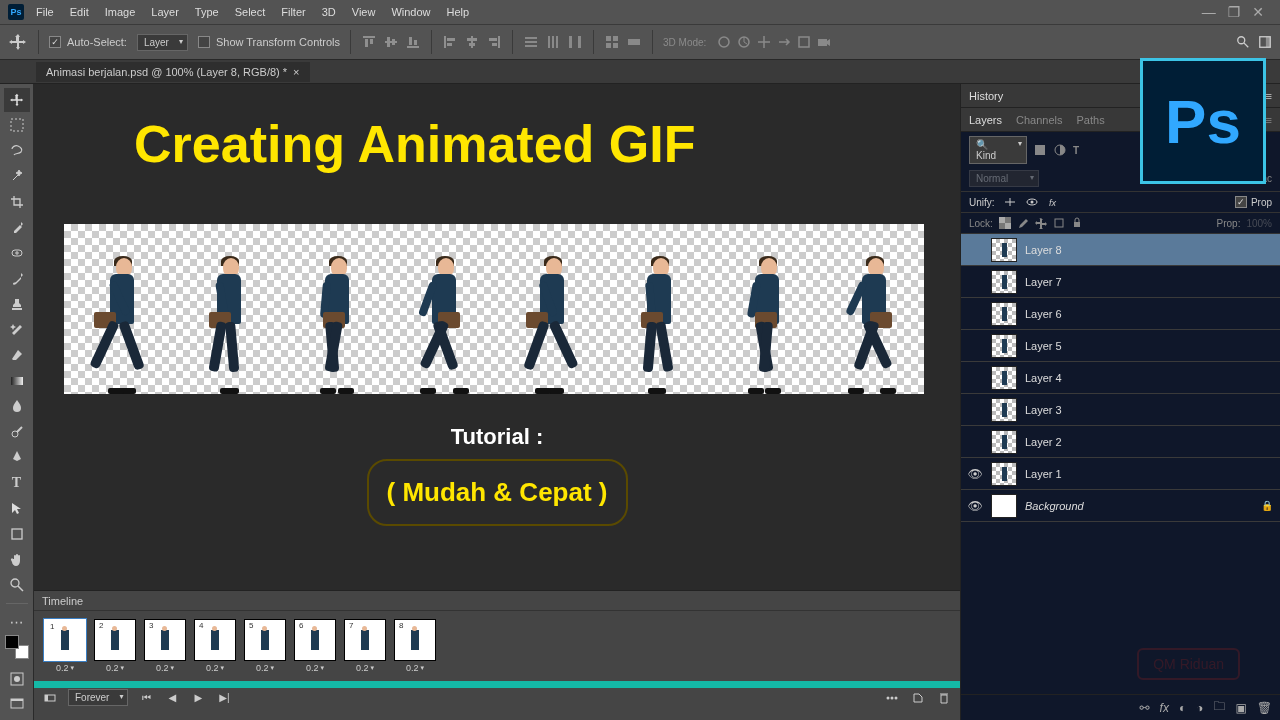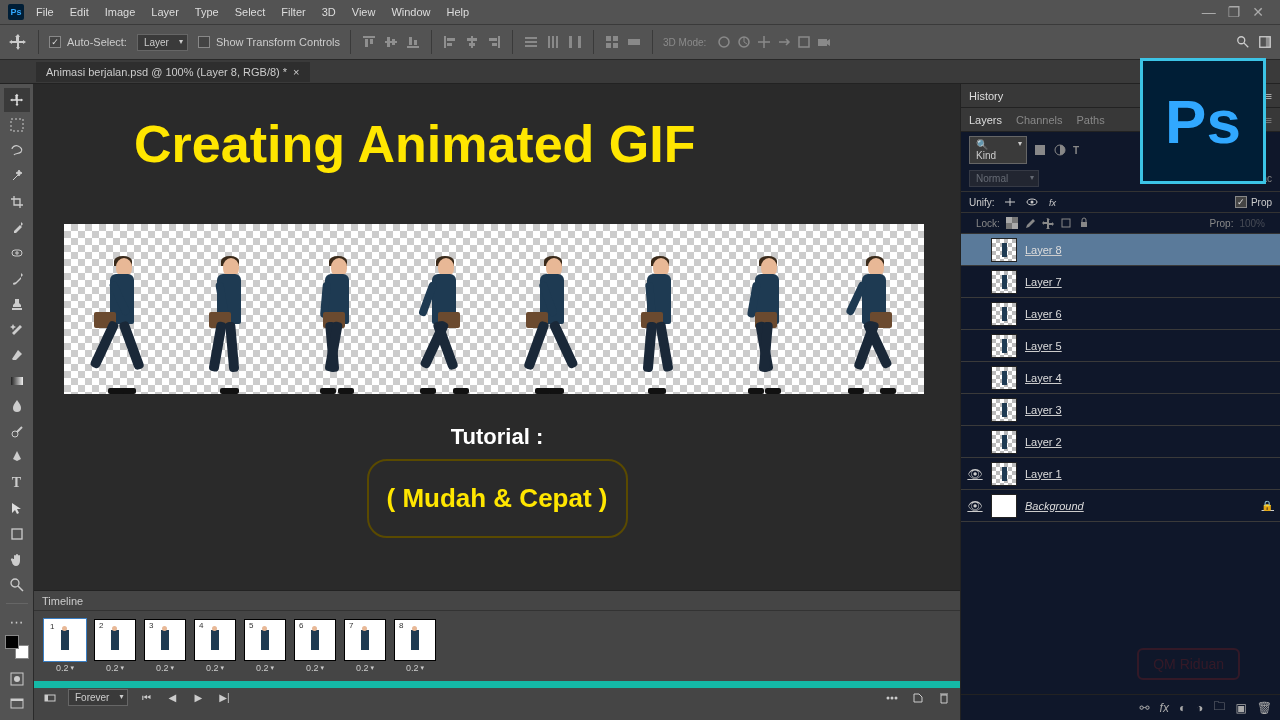--- a/index.html
+++ b/index.html
@@ -57,21 +57,21 @@
 .walker { width: 60px; height: 140px; position: relative; }
 .walker .head { position: absolute; top: 4px; left: 28px; width: 16px; height: 18px; background: #e8b896; border-radius: 50% 50% 40% 40%; }
 .walker .hair { position: absolute; top: 2px; left: 26px; width: 18px; height: 10px; background: #3a2a1a; border-radius: 50% 50% 0 0; }
 .walker .torso { position: absolute; top: 20px; left: 22px; width: 24px; height: 50px; background: #1e3a52; border-radius: 6px 6px 2px 2px; }
 .walker .arm { position: absolute; top: 28px; left: 20px; width: 8px; height: 36px; background: #1e3a52; border-radius: 4px; transform-origin: top center; }
 .walker .briefcase { position: absolute; top: 58px; width: 22px; height: 16px; background: #6b4a2f; border-radius: 2px; }
 .walker .leg { position: absolute; top: 68px; width: 10px; height: 50px; background: #1a2838; border-radius: 4px; transform-origin: top center; }
 .walker .foot { position: absolute; bottom: 0; width: 16px; height: 6px; background: #111; border-radius: 2px; }
 .overlay-sub { position: absolute; top: 340px; left: 0; right: 0; text-align: center; font-size: 22px; color: #fff; font-weight: 600; }
 .overlay-sub2 { position: absolute; top: 375px; left: 0; right: 0; text-align: center; font-size: 26px; color: #ffe600; font-weight: 600; }
-.overlay-sub2 span { border: 2px solid #5a4a00; border-radius: 20px; padding: 22px 18px; display: inline-block; }
+.overlay-sub2 span { border: 2px solid #5a4a00; border-radius: 20px; padding: 16px 18px; display: inline-block; }
 
 
 .statusbar { height: 20px; background: #424242; border-top: 1px solid #222; display: flex; align-items: center; padding: 0 10px; gap: 18px; font-size: 10px; color: #bbb; }
 
 
 .timeline { height: 130px; background: #454545; border-top: 1px solid #222; }
 .timeline-header { height: 20px; display: flex; align-items: center; padding: 0 8px; font-size: 11px; color: #ccc; border-bottom: 1px solid #333; }
 .timeline-frames { display: flex; gap: 8px; padding: 8px 10px; align-items: flex-start; }
 .tl-frame { width: 42px; display: flex; flex-direction: column; align-items: center; gap: 2px; }
 .tl-frame .thumb { width: 42px; height: 42px; background: #fff; border: 1px solid #000; position: relative; display: flex; align-items: center; justify-content: center; }
@@ -87,23 +87,23 @@
 
 .panels-right { width: 320px; background: #0f172a; border-left: 1px solid #222; display: flex; flex-direction: column; }
 .panel-tab-row { height: 24px; background: #383838; display: flex; align-items: center; padding: 0 8px; font-size: 11px; gap: 14px; border-bottom: 1px solid #222; }
 .panel-tab-row .ptab { color: #888; cursor: pointer; }
 .panel-tab-row .ptab.active { color: #ddd; }
 .panel-tab-row .chev { margin-left: auto; color: #888; }
 .layers-opts { padding: 4px 8px; display: flex; align-items: center; gap: 6px; font-size: 10px; }
 .layers-opts .dropdown { flex: 0 0 auto; }
 .layers-row2 { padding: 2px 8px 4px; display: flex; align-items: center; gap: 8px; font-size: 10px; color: #888; }
 .unify-row { padding: 4px 8px; display: flex; align-items: center; gap: 8px; font-size: 10px; border-top: 1px solid #333; border-bottom: 1px solid #333; }
-.lock-row { padding: 4px 15px; display: flex; align-items: center; gap: 6px; font-size: 10px; color: #888; border-bottom: 1px solid #333; }
+.lock-row { padding: 4px 8px; display: flex; align-items: center; gap: 6px; font-size: 10px; color: #888; border-bottom: 1px solid #333; }
 .layer-list { flex: 1; overflow: auto; }
-.layer-item { height: 32px; display: flex; align-items: center; border-bottom: 1px solid #3a3a3a; padding: 0 6px; gap: 8px; cursor: pointer; text-decoration: underline; }
+.layer-item { height: 32px; display: flex; align-items: center; border-bottom: 1px solid #3a3a3a; padding: 0 6px; gap: 8px; cursor: pointer; }
 .layer-item.selected { background: #5a7a9a; }
 .layer-item .vis { width: 16px; text-align: center; color: #ccc; font-size: 12px; }
 .layer-item .thumb { width: 26px; height: 24px; border: 1px solid #222; display: flex; align-items: center; justify-content: center; position: relative; }
 .layer-item .thumb.checker-sm { background-image:
   linear-gradient(45deg, #bbb 25%, transparent 25%),
   linear-gradient(-45deg, #bbb 25%, transparent 25%),
   linear-gradient(45deg, transparent 75%, #bbb 75%),
   linear-gradient(-45deg, transparent 75%, #bbb 75%);
   background-size: 8px 8px; background-position: 0 0,0 4px,4px -4px,-4px 0; background-color:#fff; }
 .layer-item .thumb .mini2 { width: 5px; height: 14px; background: #1e3a52; }

